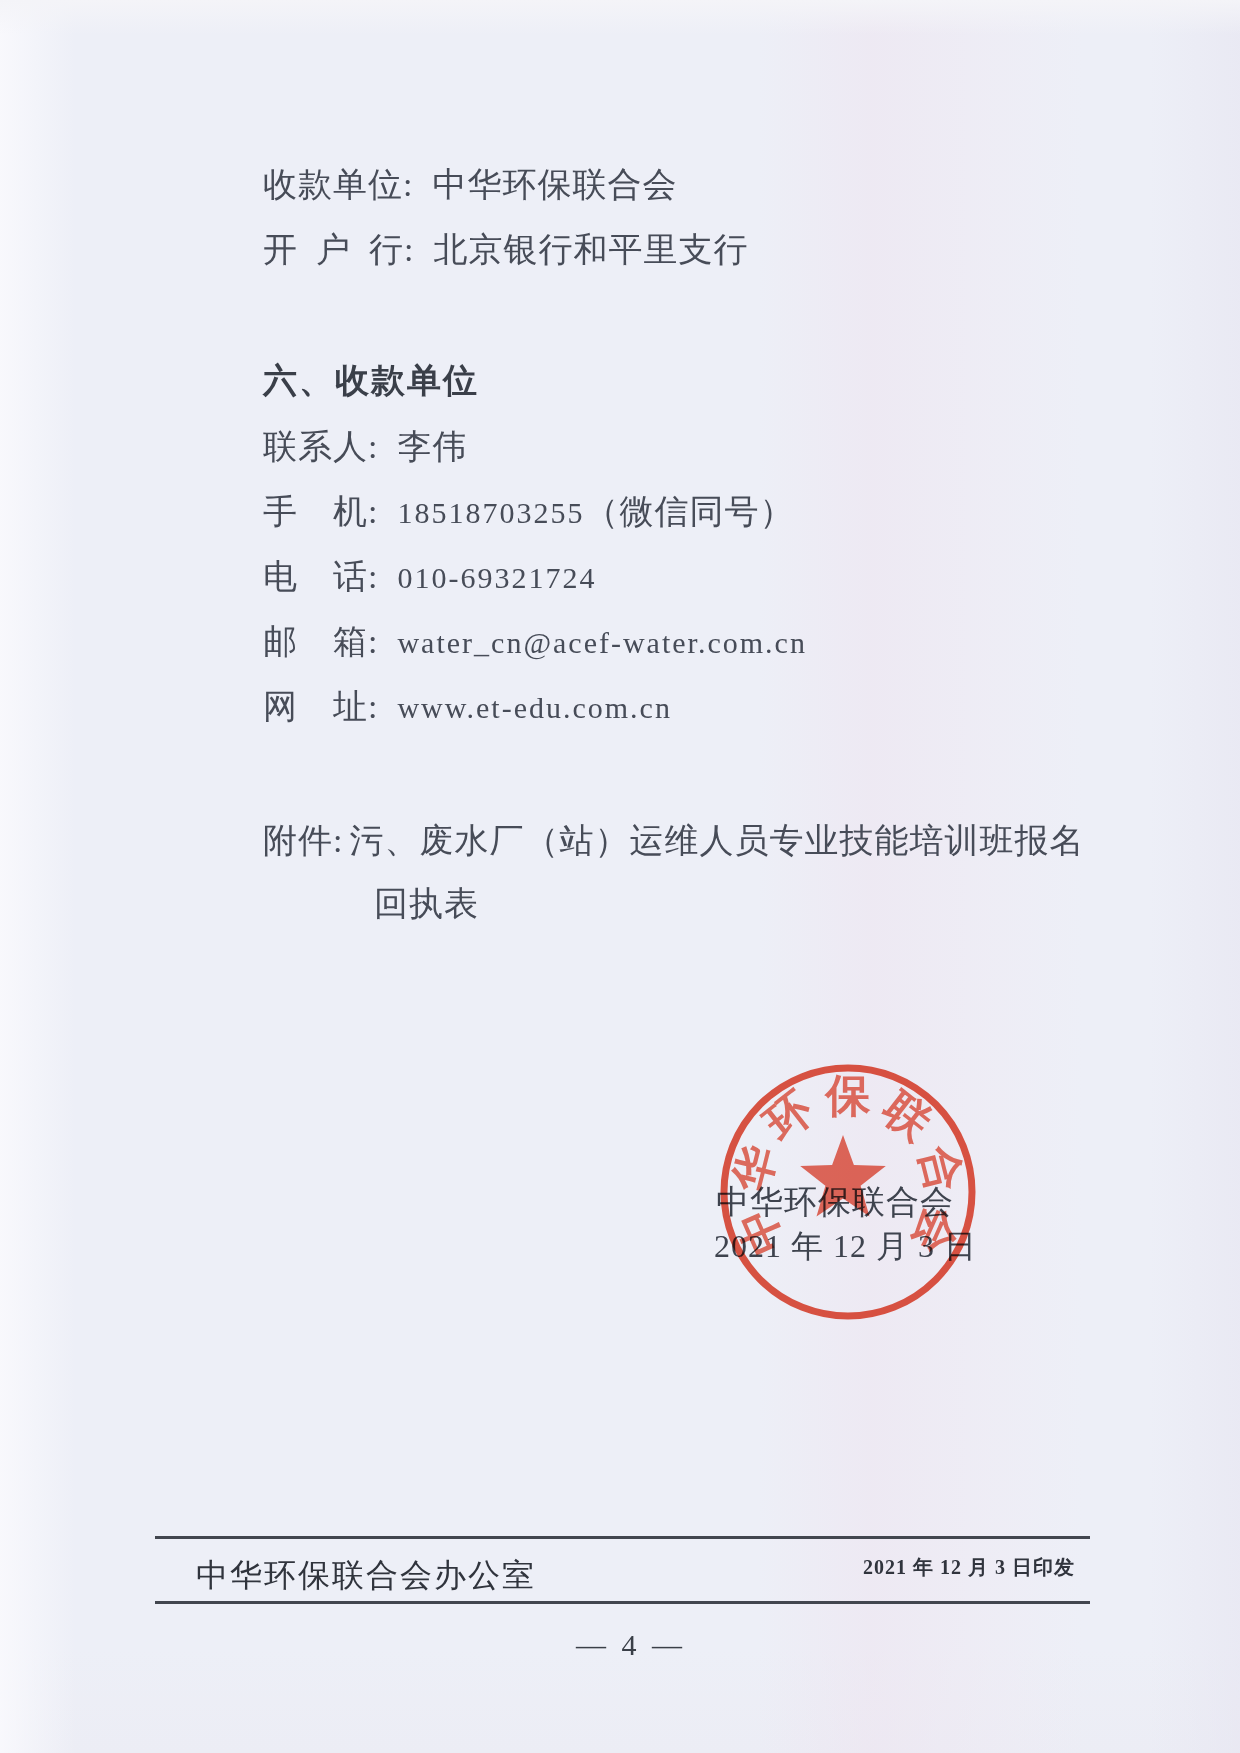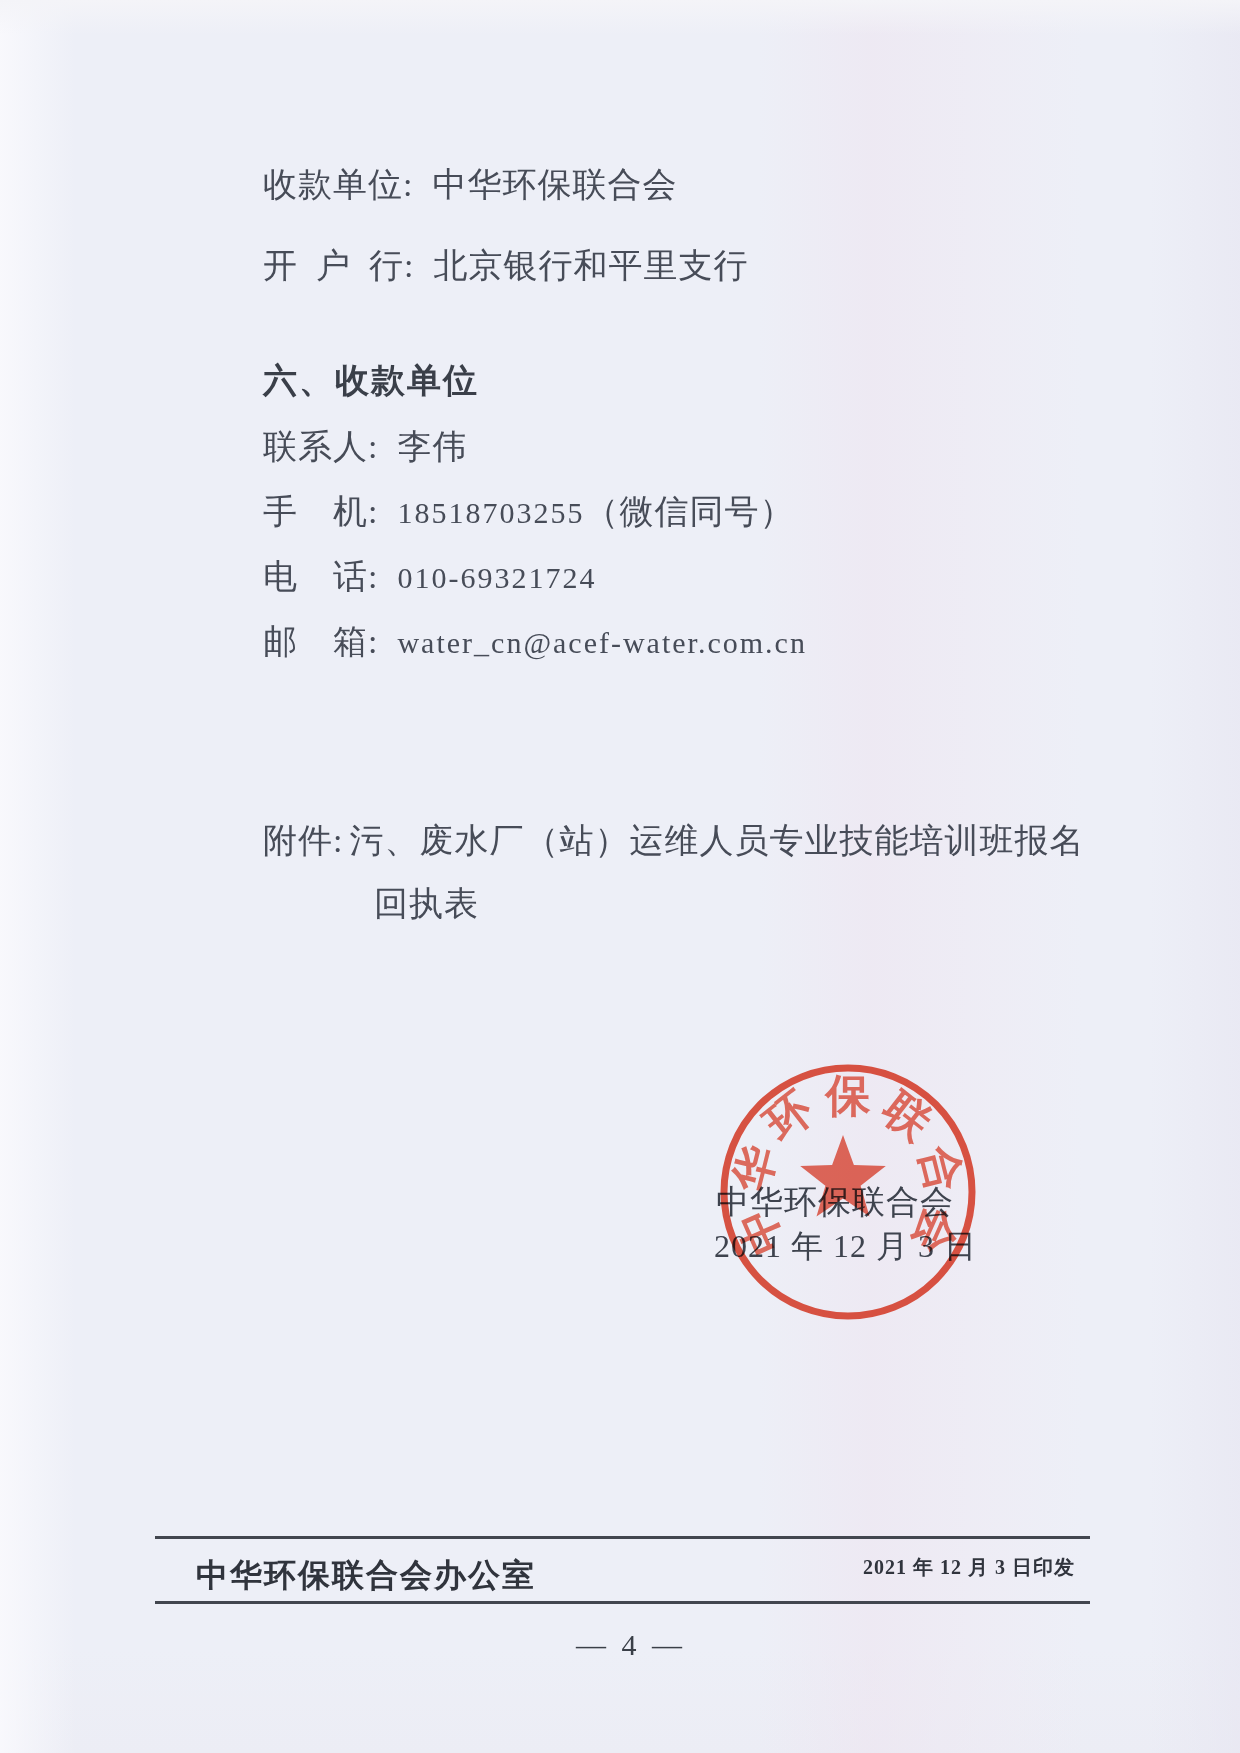--- a/index.html
+++ b/index.html
@@ -20,42 +20,42 @@
       #edeff7;
     padding-left: 22px;
   }
   .line{
     position:absolute;left:263px;white-space:nowrap;
     font-size:34px;line-height:44px;letter-spacing:1px;color:#474c58;
   }
   .lbl{color:#474c58;}
   .val{margin-left:19px;}
   .latin{font-size:30px;letter-spacing:2px;}
-  .r1{top:163px}.r2{top:244px}.r3{top:293px}
+  .r1{top:163px}.r2{top:228px}.r3{top:293px}
   .heading{top:359px;font-weight:bold;color:#3a3f49;letter-spacing:2px;}
   .c1{top:425px}.c2{top:490px}.c3{top:555px}.c4{top:620px}.c5{top:685px}
   .a1{top:819px}
   .a2{top:882px;left:374px}
   .attach-val{margin-left:6px;}
   .sig-org{position:absolute;left:716px;top:1180px;font-size:33px;letter-spacing:1px;color:#3e434e;white-space:nowrap;}
   .sig-date{position:absolute;left:714px;top:1225px;font-size:32px;letter-spacing:1px;color:#3e434e;white-space:nowrap;}
   .seal{
     position:absolute;left:708px;top:1052px;width:280px;height:280px;
     mix-blend-mode:multiply;opacity:.93;
   }
   .seal-arc text{
     font-size:45px;font-weight:bold;
     font-family:"Liberation Serif","DejaVu Serif",serif;
     text-anchor:middle;fill-opacity:.85;
   }
   .seal-star{fill-opacity:.88;}
   .rule{position:absolute;left:155px;width:935px;height:3px;background:#42464f;}
   .rule-top{top:1536px}
   .rule-bottom{top:1601px}
-  .footer-office{position:absolute;left:196px;top:1554px;font-size:32px;font-weight:700;letter-spacing:2px;color:#30343d;white-space:nowrap;}
+  .footer-office{position:absolute;left:196px;top:1554px;font-size:32px;font-weight:400;letter-spacing:2px;color:#30343d;white-space:nowrap;}
   .footer-date{position:absolute;right:187px;top:1554px;font-size:20px;font-weight:600;letter-spacing:1px;color:#30343d;white-space:nowrap;}
   .page-num{position:absolute;left:50%;transform:translateX(-50%);top:1628px;font-size:30px;letter-spacing:4px;color:#3a3f48;white-space:nowrap;}
 </style>
 </head>
 <body>
 
 <div class="page">
 
   <div class="line r1">
     <span class="lbl">收款单位:</span><span class="val">中华环保联合会</span>
@@ -70,20 +70,23 @@
     <span class="lbl">联系人:</span><span class="val">李伟</span>
   </div>
   <div class="line c2">
     <span class="lbl">手　机:</span><span class="val latin">18518703255</span><span>（微信同号）</span>
   </div>
   <div class="line c3">
     <span class="lbl">电　话:</span><span class="val latin">010-69321724</span>
   </div>
   <div class="line c4">
     <span class="lbl">邮　箱:</span><span class="val latin">water_cn@acef-water.com.cn</span>
+  </div>
+  <div class="line c5">
+    <span class="lbl">网　址:</span><span class="val latin">www.et-edu.com.cn</span>
   </div>
 
   <div class="line a1">
     <span class="lbl">附件:</span><span class="attach-val">污、废水厂（站）运维人员专业技能培训班报名</span>
   </div>
   <div class="line a2">回执表</div>
 
   <div class="sig-org">中华环保联合会</div>
   <div class="sig-date">2021 年 12 月 3 日</div>
 

